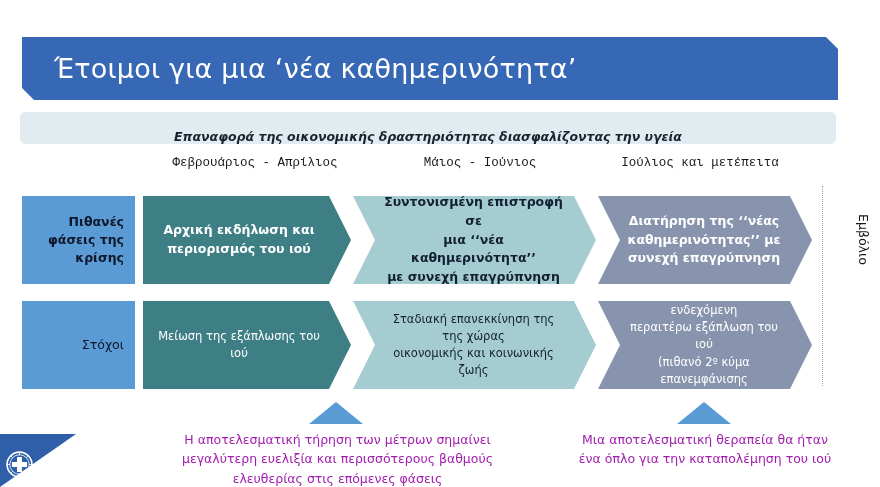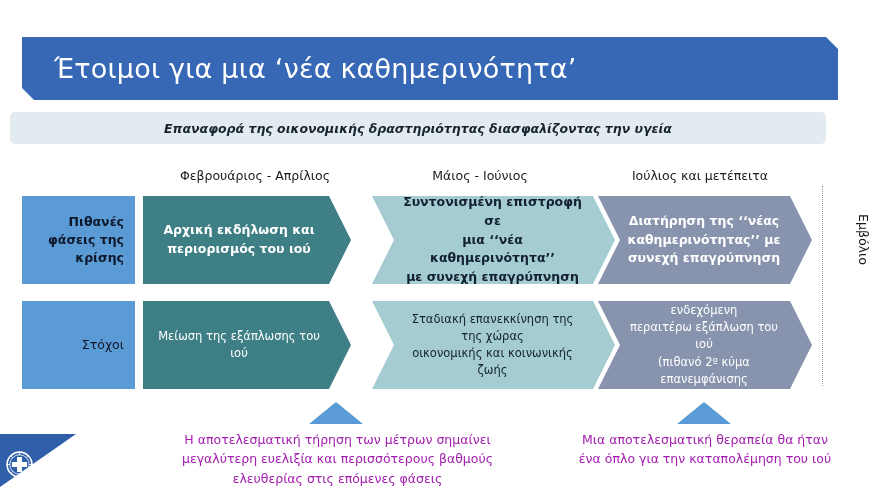--- a/index.html
+++ b/index.html
@@ -32,45 +32,46 @@
     color: #ffffff;
     font-size: 27px;
     letter-spacing: 0.2px;
     padding-left: 32px;
     white-space: nowrap;
   }
 
   
   .subtitle-band {
     position: absolute;
-    left: 10px;
+    left: 20px;
     top: 112px;
     width: 816px;
     height: 32px;
     background: #E2EBF0;
     border-radius: 5px;
     display: flex;
-    align-items: center;
+    align-items: flex-end;
     justify-content: center;
   }
   .subtitle-text {
     font-size: 12.5px;
     font-weight: bold;
     font-style: italic;
     color: #17232e;
   }
 
   
   .col-head {
     position: absolute;
-    top: 168px;
+    top: 156px;
     font-size: 12.5px;
     color: #1a1a1a;
     text-align: center;
     white-space: nowrap;
+    font-family: Liberation Mono, monospace;
   }
   .col-head-1 { left: 145px; width: 220px; }
   .col-head-2 { left: 370px; width: 220px; }
   .col-head-3 { left: 590px; width: 220px; }
 
   
   .row { position: absolute; left: 0; width: 880px; }
   .row-1 { top: 196px; height: 88px; }
   .row-2 { top: 301px; height: 88px; }
 
@@ -104,21 +105,21 @@
     align-items: center;
     justify-content: center;
     box-sizing: border-box;
   }
   .chev-1 {
     left: 143px; width: 208px;
     clip-path: polygon(0 0, calc(100% - 22px) 0, 100% 50%, calc(100% - 22px) 100%, 0 100%, 0 100%);
     padding: 0 30px 0 14px;
   }
   .chev-2 {
-    left: 372px; width: 243px;
+    left: 353px; width: 243px;
     clip-path: polygon(0 0, calc(100% - 22px) 0, 100% 50%, calc(100% - 22px) 100%, 0 100%, 22px 50%);
     padding: 0 30px 0 28px;
   }
   .chev-3 {
     left: 598px; width: 214px;
     clip-path: polygon(0 0, calc(100% - 22px) 0, 100% 50%, calc(100% - 22px) 100%, 0 100%, 22px 50%);
     padding: 0 28px 0 26px;
   }
   .c-teal   { background: #3E7F86; }
   .c-aqua   { background: #A4CCD1; }

